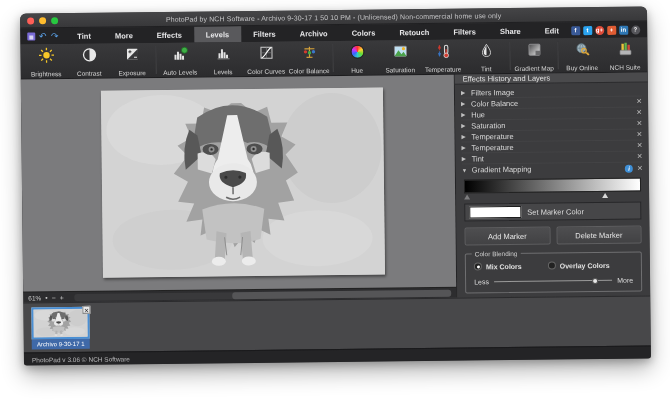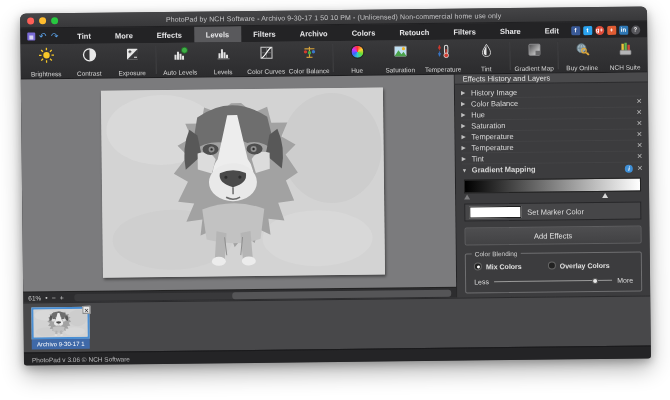--- a/index.html
+++ b/index.html
@@ -404,21 +404,21 @@
             <div class="hthumb"></div>
           </div>
         </div>
       </div>
 
       <div class="panel">
         <div class="panelheader">Effects History and Layers</div>
         <div class="fxlist">
           <div class="fxrow">
             <span class="fxarrow">▶</span>
-            <span>History Image</span>
+            <span>Filters Image</span>
           </div>
           <div class="fxrow">
             <span class="fxarrow">▶</span>
             <span>Color Balance</span>
             <span class="fxclose">✕</span>
           </div>
           <div class="fxrow">
             <span class="fxarrow">▶</span>
             <span>Hue</span>
             <span class="fxclose">✕</span>
@@ -438,38 +438,39 @@
             <span>Temperature</span>
             <span class="fxclose">✕</span>
           </div>
           <div class="fxrow">
             <span class="fxarrow">▶</span>
             <span>Tint</span>
             <span class="fxclose">✕</span>
           </div>
           <div class="fxrow" style="border-bottom:none">
             <span class="fxarrow">▼</span>
-            <span style="font-weight:bold">Gradient Mapping</span>
+            <span style="font-weight:normal">Gradient Mapping</span>
             <span class="fxinfo">i</span>
             <span class="fxclose2">✕</span>
           </div>
         </div>
 
         <div class="gsection">
           <div class="gradientbar"></div>
           <div class="markerrow">
             <div class="gmarker left" style="left:0%"></div>
             <div class="gmarker" style="left: 78%;"></div>
           </div>
           <div class="setmarker">
             <div class="swatch"></div>
             <span>Set Marker Color</span>
           </div>
           <div class="btnrow">
-            <div class="btn">Add Effects</div>
+            <div class="btn">Add Marker</div>
+            <div class="btn">Delete Marker</div>
           </div>
 
           <div class="group">
             <div class="grouptitle">Color Blending</div>
             <div class="radios">
               <div class="radio">
                 <span class="rdot sel"></span>
                 <span>Mix Colors</span>
               </div>
               <div class="radio">

